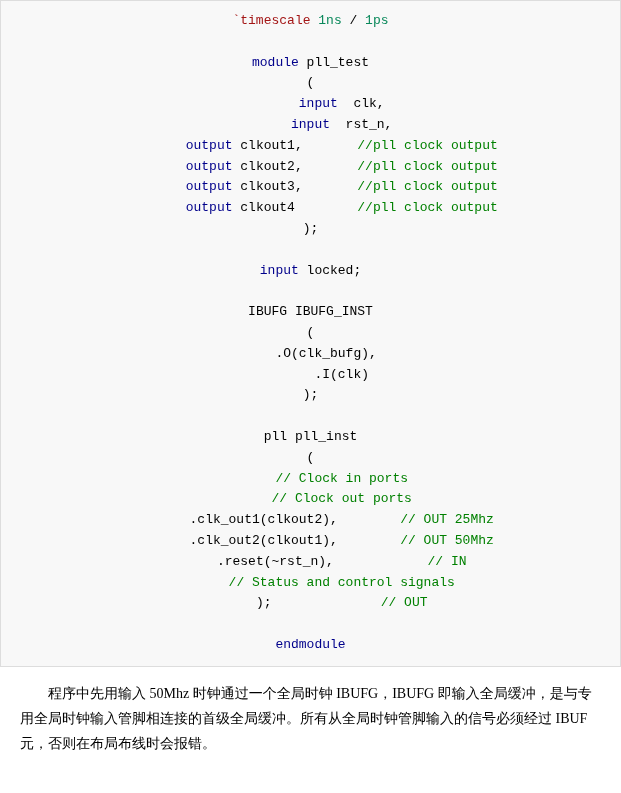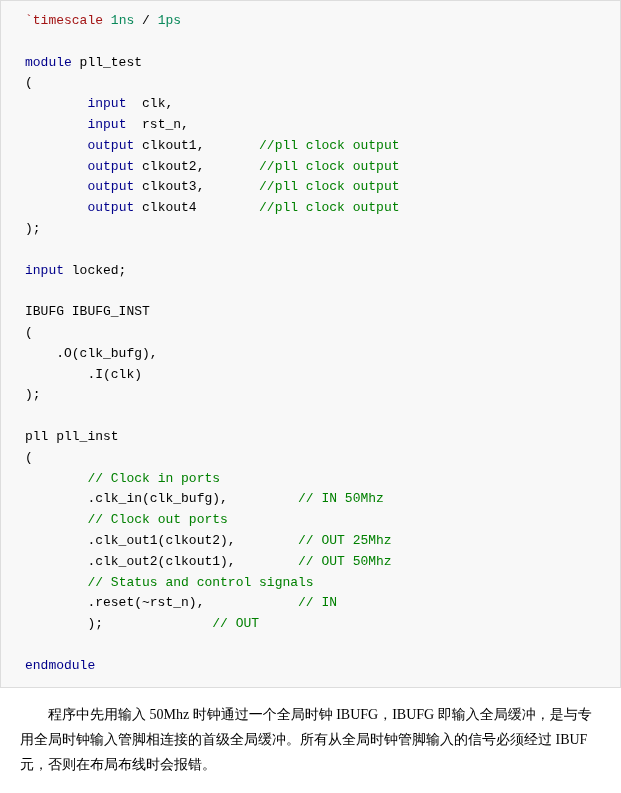--- a/index.html
+++ b/index.html
@@ -13,20 +13,21 @@
     }
 
     .code-block {
       background: #f8f8f8;
       border: 1px solid #ddd;
       padding: 10px 24px;
       font-family: "Courier New", Courier, monospace;
       font-size: 13px;
       line-height: 1.6;
       color: #000;
+      text-align: center;
     }
 
     .kw-timescale { color: #a31515; }
     .kw-blue { color: #00008b; font-weight: normal; }
     .comment { color: #008000; }
 
     .prose {
       padding: 14px 20px;
       font-size: 14px;
       line-height: 1.8;
@@ -68,28 +69,27 @@
   <div class="code-line">(</div>
   <div class="code-line">    .O(clk_bufg),</div>
   <div class="code-line">        .I(clk)</div>
   <div class="code-line">);</div>
   <div class="code-line">&nbsp;</div>
 
   <div class="code-line">pll pll_inst</div>
   <div class="code-line">(</div>
 
   <div class="code-line">        <span class="comment">// Clock in ports</span></div>
-  <div class="code-line">        .clk_in(clk_bufg),         <span class="comment">// IN 50Mhz</span></div>
 
   <div class="code-line">        <span class="comment">// Clock out ports</span></div>
   <div class="code-line">        .clk_out1(clkout2),        <span class="comment">// OUT 25Mhz</span></div>
   <div class="code-line">        .clk_out2(clkout1),        <span class="comment">// OUT 50Mhz</span></div>
 
+  <div class="code-line">        .reset(~rst_n),            <span class="comment">// IN</span></div>
   <div class="code-line">        <span class="comment">// Status and control signals</span></div>
-  <div class="code-line">        .reset(~rst_n),            <span class="comment">// IN</span></div>
   <div class="code-line">        );              <span class="comment">// OUT</span></div>
   <div class="code-line">&nbsp;</div>
 
   <div class="code-line"><span class="kw-blue">endmodule</span></div>
 </div>
 
 <div class="prose">
   <p>程序中先用输入 50Mhz 时钟通过一个全局时钟 IBUFG，IBUFG 即输入全局缓冲，是与专用全局时钟输入管脚相连接的首级全局缓冲。所有从全局时钟管脚输入的信号必须经过 IBUF 元，否则在布局布线时会报错。</p>
 
 </div>

